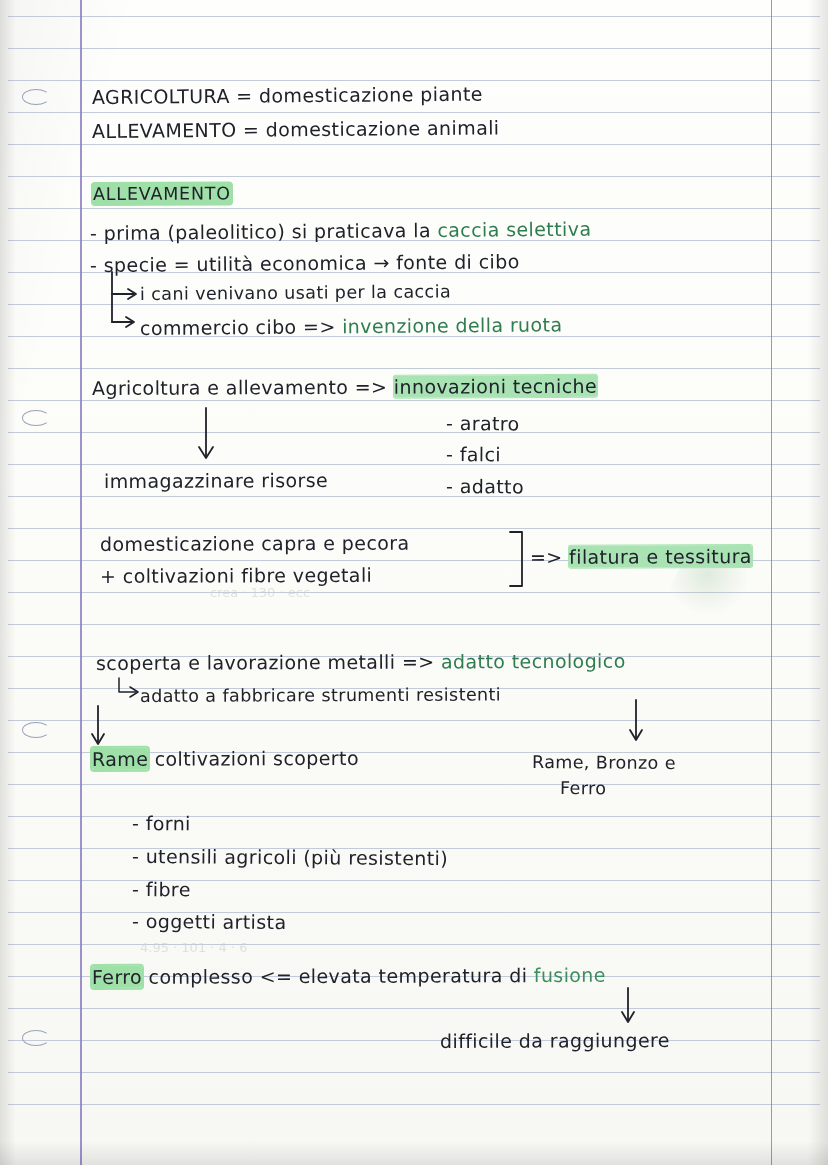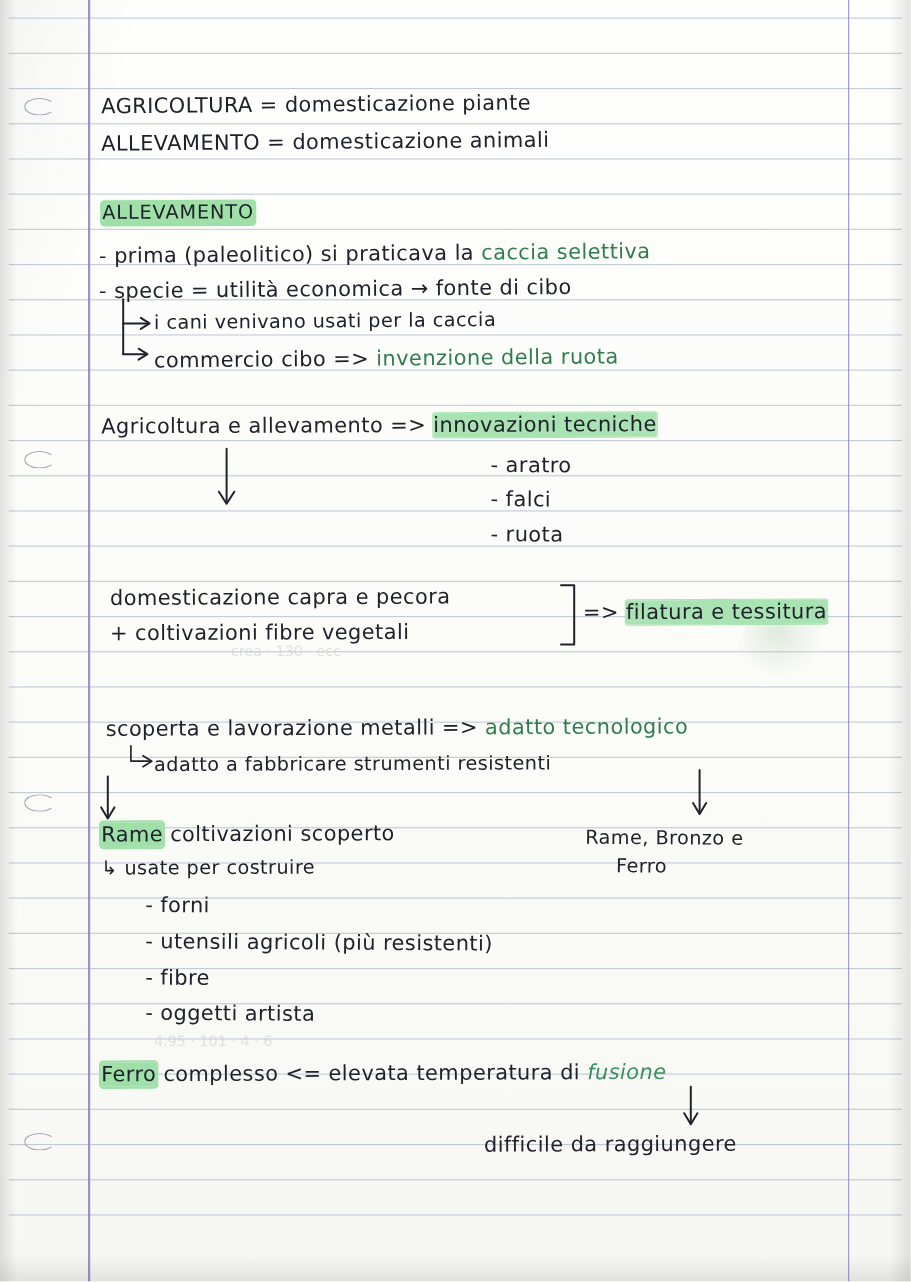--- a/index.html
+++ b/index.html
@@ -86,21 +86,21 @@
     font-family: "DejaVu Sans", sans-serif;
     color: #20222b;
     font-size: 19px;
     letter-spacing: .4px;
     white-space: nowrap;
     transform-origin: left center;
     pointer-events: auto;
   }
   .hw.sm { font-size: 17.5px; }
   .green { color: #2f7d4f; }
-  .green2 { color: #3a8f5e; font-style: italic; }
+  .green2 { color: #3a8f5e; }
   .hl {
     background: #9fe0a8;
     box-shadow: 0 0 0 2px #9fe0a8;
     border-radius: 2px;
   }
   .hl-soft {
     background: #a9e3b3;
     box-shadow: 0 0 0 1px #a9e3b3;
     border-radius: 2px;
     text-align: right;
@@ -231,26 +231,27 @@
       <span>commercio cibo =&gt;</span>
       <span class="green">invenzione della ruota</span>
     </span>
 
     <span class="hw w4" style="left:92px; top:377px;">
       <span>Agricoltura e allevamento =&gt;</span>
       <span class="hl-soft">innovazioni tecniche</span>
     </span>
     <span class="hw w3" style="left:446px; top:412px;">- aratro</span>
     <span class="hw w3" style="left:446px; top:443px;">- falci</span>
-    <span class="hw w3" style="left:446px; top:475px;">- ruota</span>
+    <span class="hw w3" style="left:446px; top:475px;">- adatto</span>
 
     <svg class="deco" style="left:196px; top:408px; width:30px; height:58px;">
       <path class="stroke" d="M10,0 L10,48"></path>
       <path class="stroke" d="M3,39 L10,50 L17,39"></path>
     </svg>
+    <span class="hw w4" style="left:104px; top:470px;">immagazzinare risorse</span>
 
     <span class="hw w4" style="left:100px; top:533px;">domesticazione capra e pecora</span>
     <span class="hw w4" style="left:100px; top:565px;">+ coltivazioni fibre vegetali</span>
     <svg class="deco" style="left:508px; top:530px; width:24px; height:62px;">
       <path class="stroke" d="M2,2 L14,2 L14,56 L2,56"></path>
     </svg>
     <span class="hw w4" style="left:530px; top:546px;">
       <span>=&gt;</span>
       <span class="hl-soft">filatura e tessitura</span>
     </span>
@@ -271,24 +272,20 @@
     </svg>
     <svg class="deco" style="left:628px; top:700px; width:24px; height:48px;">
       <path class="stroke" d="M8,0 L8,38"></path>
       <path class="stroke" d="M2,30 L8,40 L14,30"></path>
     </svg>
 
     <span class="hw w4" style="left:92px; top:748px;">
       <span class="hl">Rame</span>
       <span>coltivazioni scoperto</span>
     </span>
-    <span class="hw sm w4" style="left:92px; top:780px;">
-      <span>↳</span>
-      <span>usate per costruire</span>
-    </span>
 
     <span class="hw w3" style="left:132px; top:812px;text-align:right;">- forni</span>
     <span class="hw w3" style="left:132px; top:845px;">- utensili agricoli (più resistenti)</span>
     <span class="hw w3" style="left:132px; top:878px;">- fibre</span>
     <span class="hw w3" style="left:132px; top:910px;">- oggetti artista</span>
 
     <span class="hw sm w3" style="left:532px; top:752px;">Rame, Bronzo e</span>
     <span class="hw sm w3" style="left:560px; top:778px;">Ferro</span>
 
     <span class="hw w4" style="left:92px; top:966px;">

